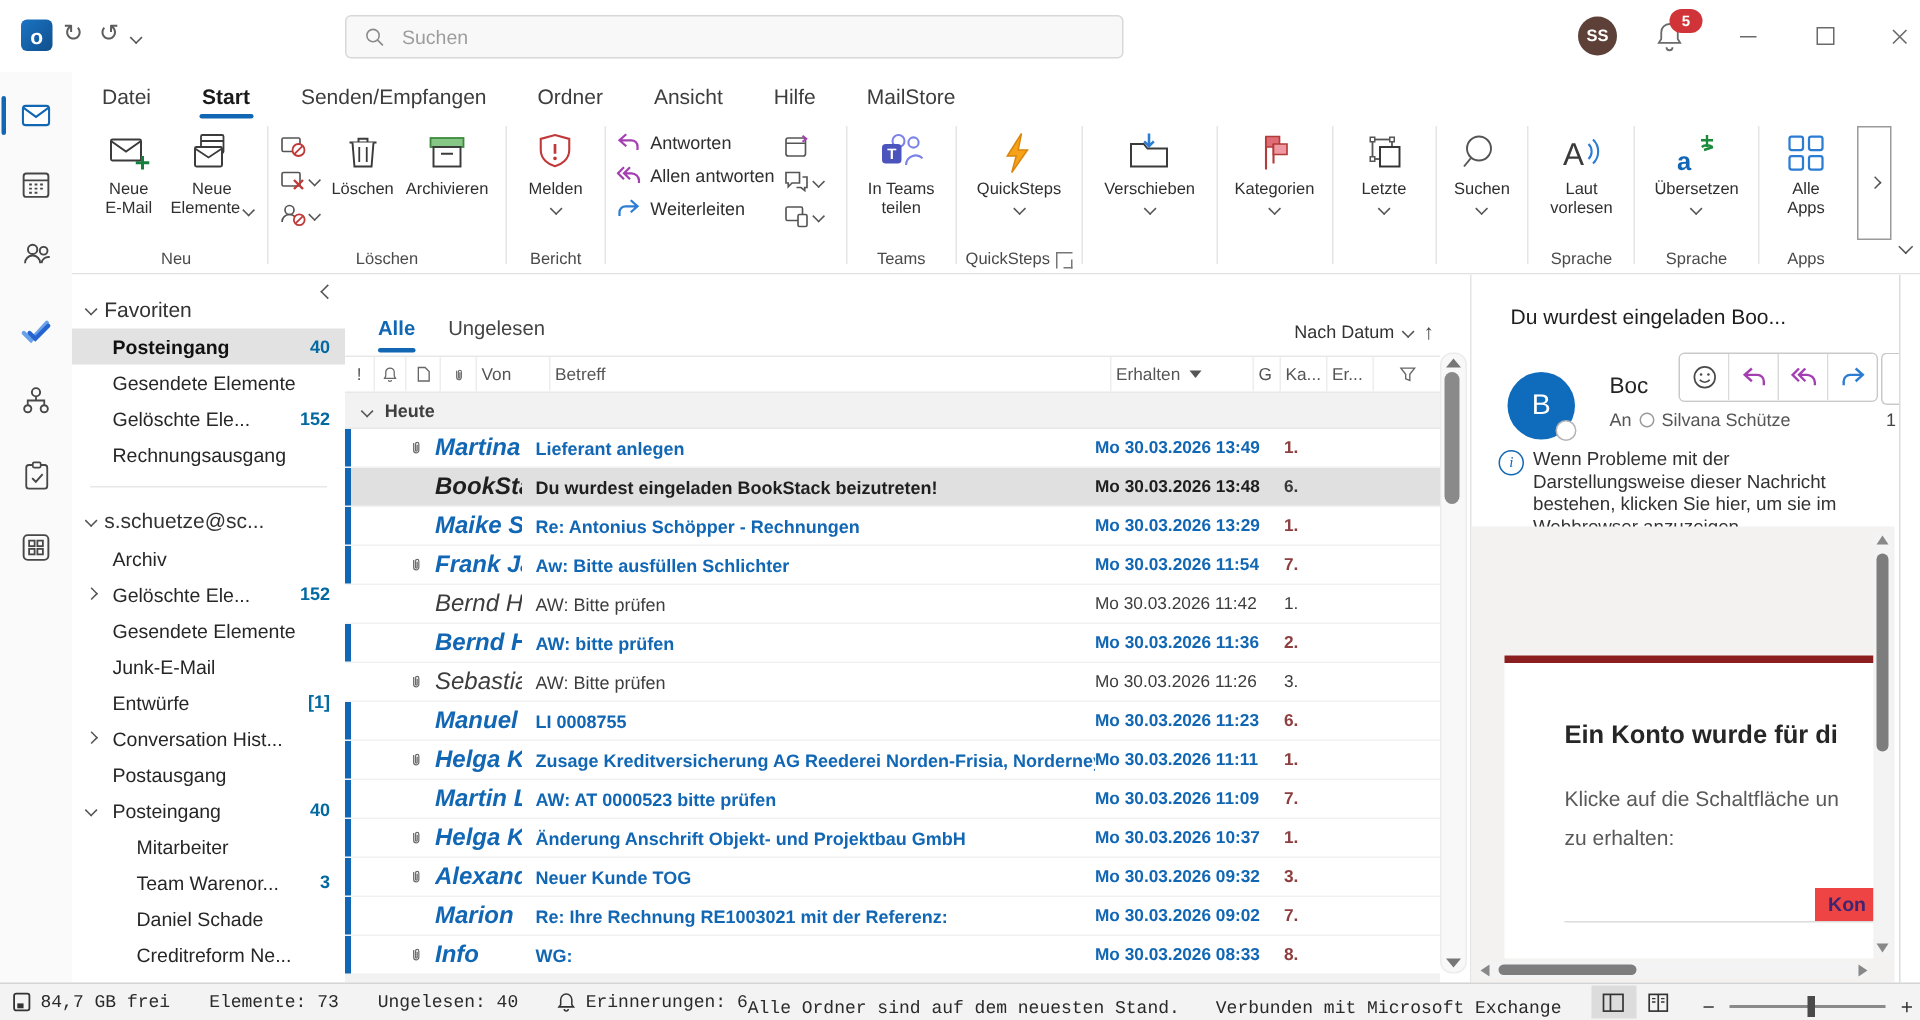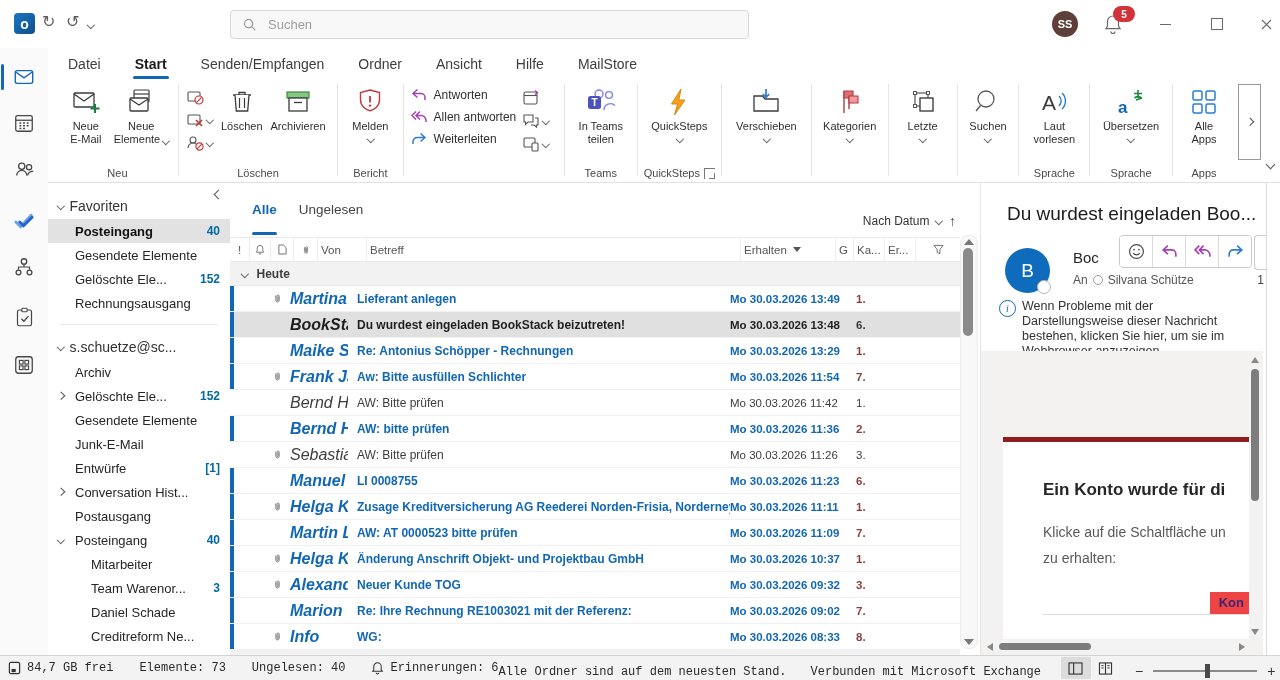--- a/index.html
+++ b/index.html
@@ -65,21 +65,21 @@
   .fexp{width:15px;display:flex;align-items:center;}
   .fname{flex:1;white-space:nowrap;overflow:hidden;padding-left:2px;}
   .fsub .fname{padding-left:18px;}
   .fcount{font-size:12px;font-weight:bold;color:#0369a1;text-align:right;}
   .fsel{background:#e2e2e2;}
   .fsel .fname{font-weight:bold;color:#111;}
   .fdivider{height:1px;background:#e8e8e8;margin:9px 12px 9px 12px;}
   
   #msglist{position:absolute;left:230px;top:183px;width:750px;bottom:25px;background:#fff;overflow:hidden;}
   .list-tabs{height:48px;display:flex;align-items:flex-end;padding:0 24px 6px 22px;gap:22px;font-size:13.5px;color:#444;}
-  .ltab{position:relative;padding-bottom:14px;}
+  .ltab{position:relative;padding-bottom:5px;}
   .ltab.active{color:#1267b4;font-weight:bold;}
   .ltab.active::after{content:"";position:absolute;left:0;right:0;bottom:-4px;height:3px;background:#1267b4;border-radius:2px;}
   .sortzone{margin-left:auto;display:flex;align-items:center;gap:8px;font-size:12px;color:#333;padding-bottom:2px;}
   .sortarrow{font-size:14px;color:#444;}
   .list-cols{height:23px;border-top:1px solid #e8e8e8;border-bottom:1px solid #e8e8e8;display:flex;align-items:center;
      font-size:11.5px;color:#555;margin-right:20px;}
   .hc{display:flex;align-items:center;justify-content:flex-start;height:100%;border-right:1px solid #ededed;padding:0 3px;}
   .hic{justify-content:center;}
   .sorttri{width:0;height:0;border-left:4px solid transparent;border-right:4px solid transparent;border-top:5px solid #555;margin-left:6px;}
   .ghdr{height:23px;background:#f2f2f2;display:flex;align-items:center;gap:9px;padding-left:12px;
@@ -102,21 +102,21 @@
   .msg-row.sel .mnum{color:#3a3a3a;font-weight:bold;}
   
   .lscroll{position:absolute;right:2px;top:52px;bottom:6px;width:16px;background:#f8f8f8;border:1px solid #ececec;border-radius:8px;}
   .lthumb{position:absolute;left:2px;width:10px;top:12px;height:88px;background:#8a8a8a;border-radius:5px;}
   .saru,.sard{position:absolute;left:3px;width:0;height:0;border-left:5px solid transparent;border-right:5px solid transparent;}
   .saru{top:3px;border-bottom:6px solid #777;}
   .sard{bottom:3px;border-top:6px solid #777;}
   
   #readpane{position:absolute;left:980px;top:183px;right:0;bottom:25px;background:#fff;border-left:1px solid #e4e4e4;overflow:hidden;}
   .pane-edge{position:absolute;right:13px;top:0;bottom:0;width:1px;background:#dcdcdc;}
-  .rsubject{position:absolute;left:26px;top:20px;font-size:19px;color:#1c1c1c;white-space:nowrap;}
+  .rsubject{position:absolute;left:26px;top:20px;font-size:14px;color:#1c1c1c;white-space:nowrap;}
   .ractions{position:absolute;left:138px;top:52px;display:flex;border:1px solid #c9c9c9;border-radius:4px;overflow:hidden;}
   .ract{width:32px;height:31px;display:flex;align-items:center;justify-content:center;border-right:1px solid #dadada;background:#fff;}
   .ract:last-child{border-right:none;}
   .ractions2{position:absolute;right:14px;top:52px;width:11px;height:33px;border:1px solid #c9c9c9;border-right:none;border-radius:4px 0 0 4px;background:#fff;}
   .ravatar{position:absolute;left:24px;top:65px;width:45px;height:45px;border-radius:50%;background:#0f6cbd;color:#fff;
      font-size:19px;display:flex;align-items:center;justify-content:center;}
   .presence{position:absolute;right:-1px;bottom:-1px;width:12px;height:12px;border-radius:50%;background:#fff;border:1px solid #b5b5b5;}
   .rsender{position:absolute;left:92px;top:66px;font-size:15px;color:#242424;}
   .rto{position:absolute;left:92px;top:90px;font-size:12px;color:#555;display:flex;align-items:center;gap:5px;}
   .pcircle{width:8px;height:8px;border:1px solid #9a9a9a;border-radius:50%;}

